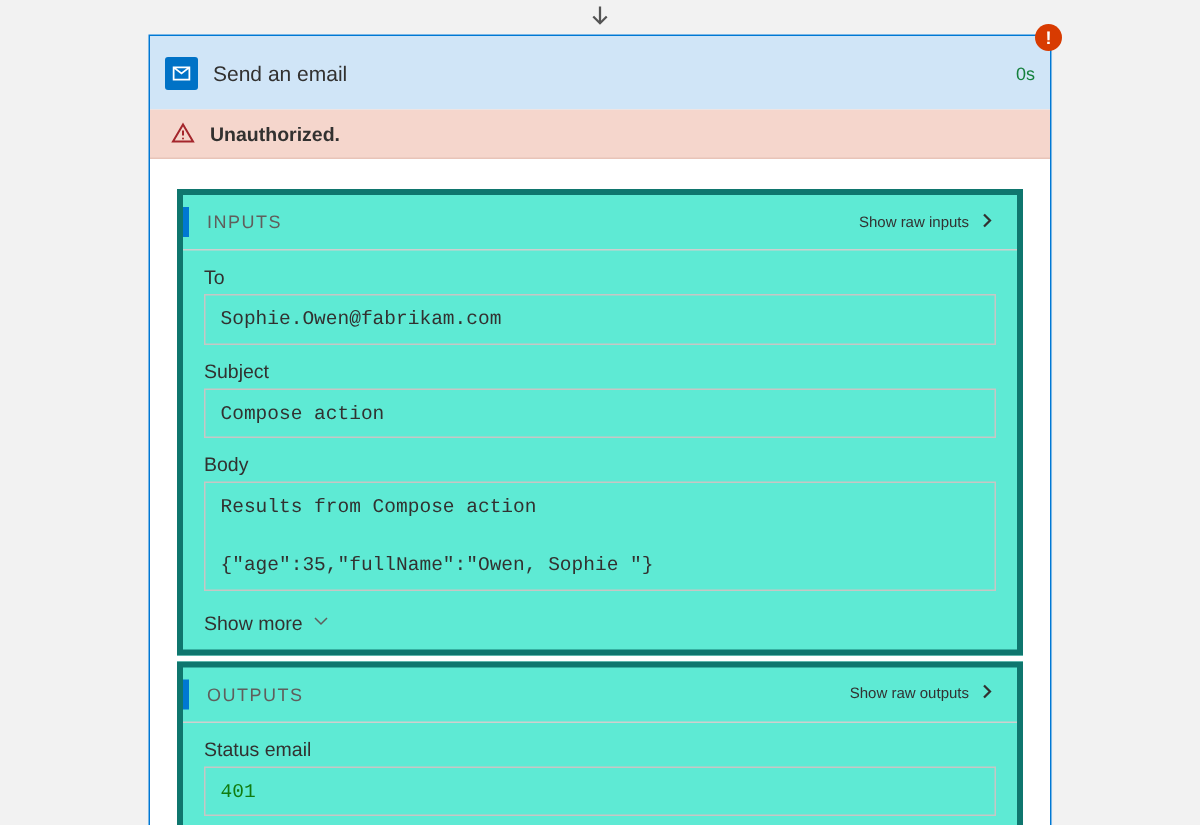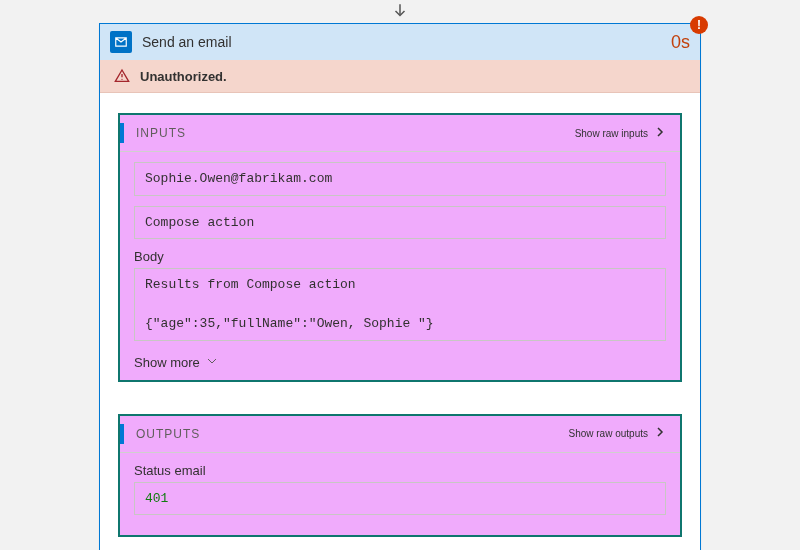--- a/index.html
+++ b/index.html
@@ -48,21 +48,21 @@
       color: #fff;
       font-weight: bold;
       font-size: 12px;
       line-height: 18px;
       text-align: center;
     }
     .card-header {
       display: flex;
       align-items: center;
       background: #d0e5f7;
-      height: 36px;
+      height: 49px;
       padding: 0 10px;
     }
     .app-icon {
       width: 22px;
       height: 22px;
       background: #0072c6;
       border-radius: 2px;
       margin-right: 10px;
       display: flex;
       align-items: center;
@@ -72,22 +72,22 @@
       width: 14px;
       height: 14px;
       fill: #fff;
     }
     .card-title {
       flex: 1;
       font-size: 14px;
       color: #323130;
     }
     .card-time {
-      color: #c2410c;
-      font-size: 18px;
+      color: #15803d;
+      font-size: 12px;
     }
     .error-banner {
       background: #f5d6cc;
       height: 33px;
       display: flex;
       align-items: center;
       padding: 0 14px;
       border-bottom: 1px solid #e8c4b8;
     }
     .warn-icon {
@@ -100,23 +100,23 @@
     }
     .error-text {
       font-weight: 600;
       font-size: 13px;
       color: #323130;
     }
     .card-body {
       padding: 20px 18px 8px 18px;
     }
     .section {
-      border: 2px solid #0f766e;
-      margin-bottom: 32px;
-      background: #f0abfc;
+      border: 4px solid #0f766e;
+      margin-bottom: 4px;
+      background: #5eead4;
     }
     .section-header {
       display: flex;
       align-items: center;
       padding: 8px 14px 8px 0;
       border-bottom: 1px solid #d0cfce;
     }
     .accent-bar {
       width: 4px;
       height: 20px;
@@ -221,23 +221,25 @@
           <div class="section-title">INPUTS</div>
           <span class="section-link">Show raw inputs</span>
           <span class="chevron-right">
             <svg width="12" height="12" viewBox="0 0 24 24" fill="none" stroke="#323130" stroke-width="3">
                 <path d="M8 4 l8 8 l-8 8"></path>
               </svg>
           </span>
         </div>
         <div class="section-content">
           <div class="field">
+            <div class="field-label">To</div>
             <div class="field-box">Sophie.Owen@fabrikam.com</div>
           </div>
           <div class="field">
+            <div class="field-label">Subject</div>
             <div class="field-box">Compose action</div>
           </div>
           <div class="field">
             <div class="field-label">Body</div>
             <div class="field-box body-box">Results from Compose action
 
 {"age":35,"fullName":"Owen, Sophie "}</div>
           </div>
           <div class="show-more">
             <span>Show more</span>

